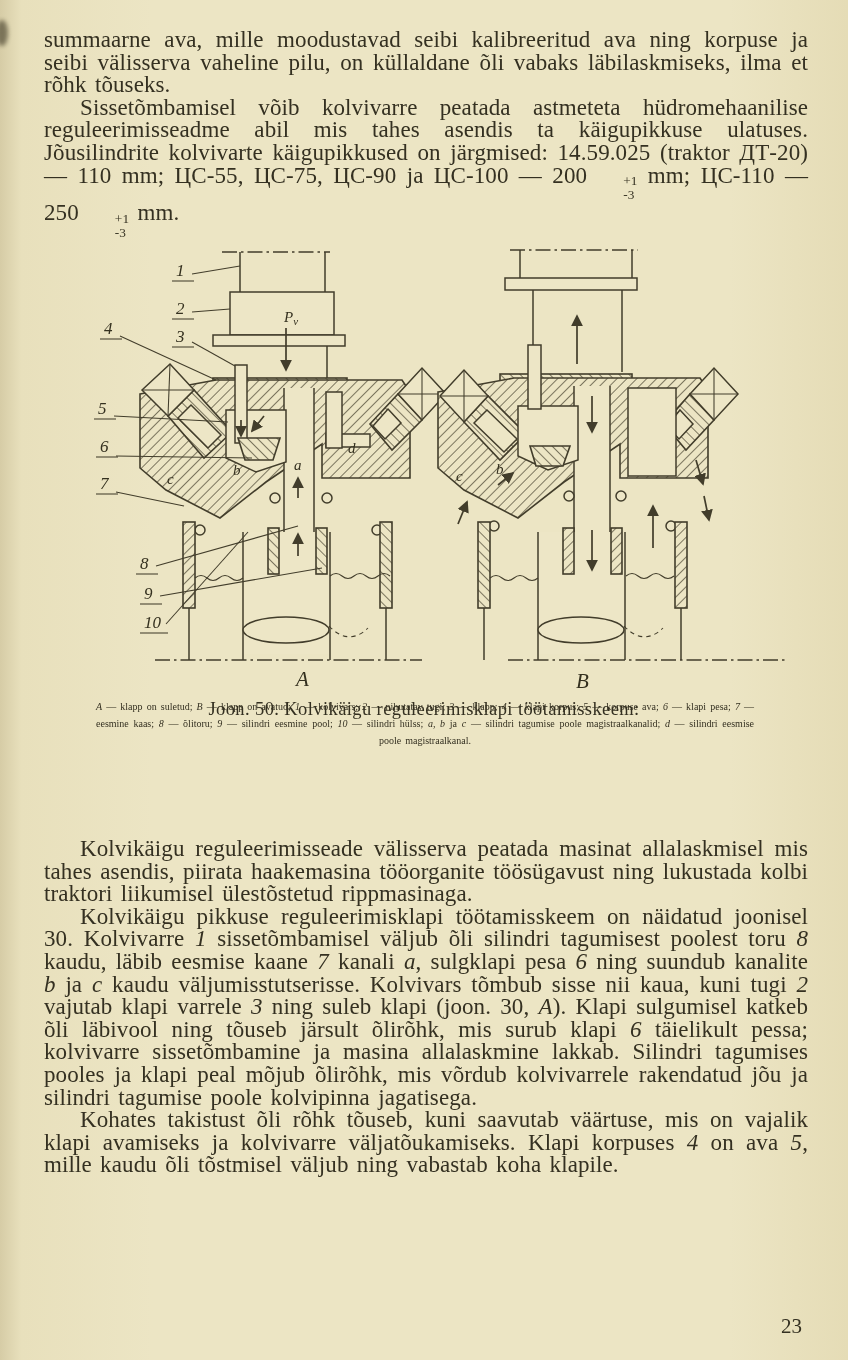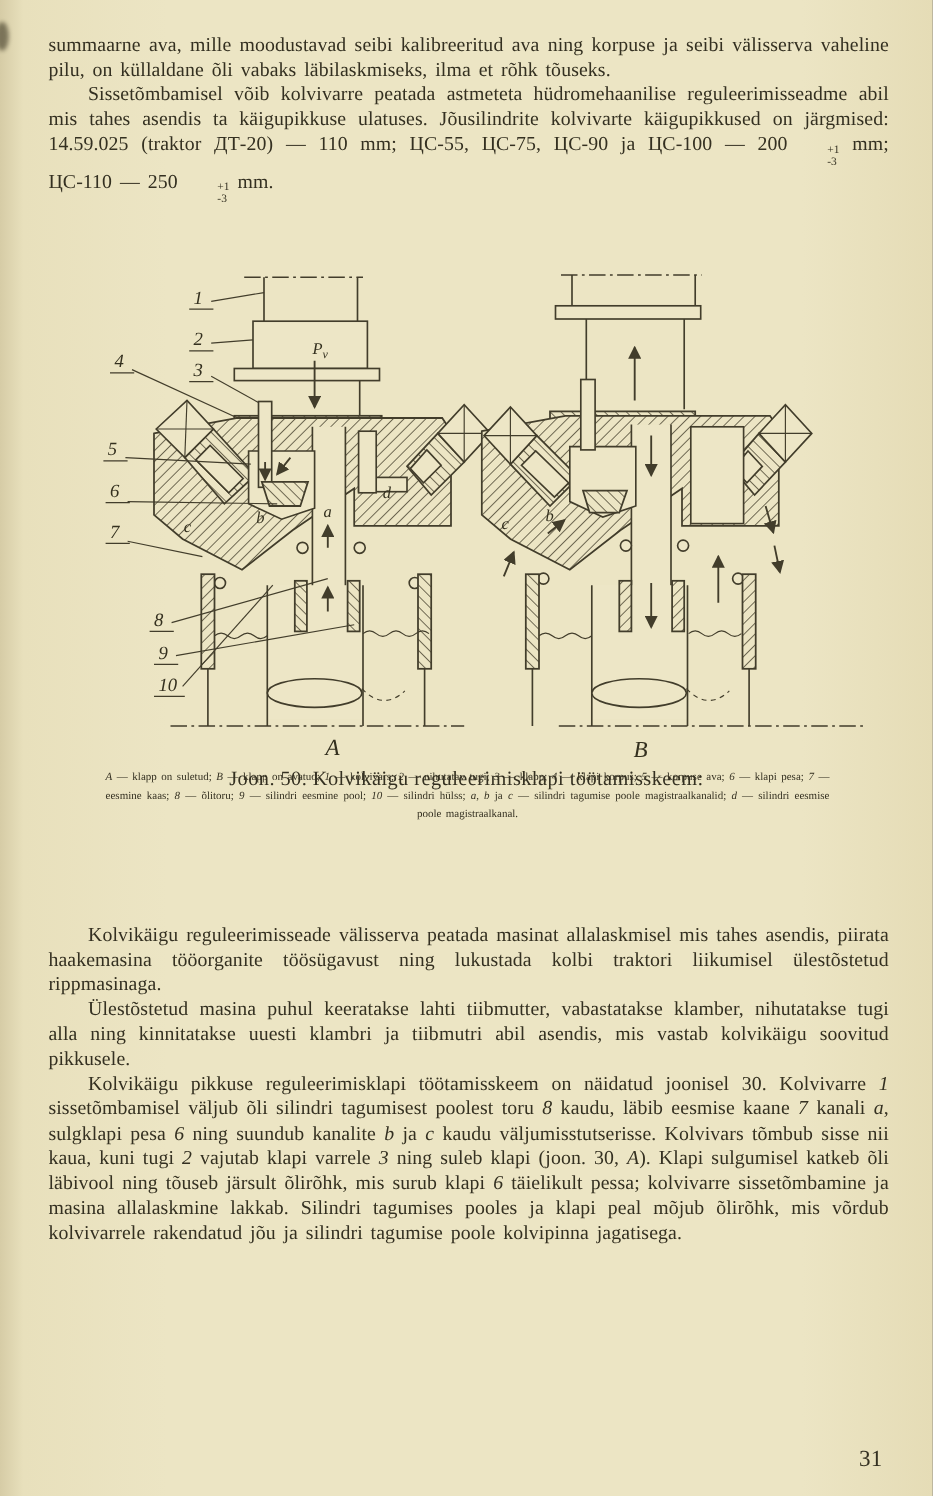--- a/index.html
+++ b/index.html
@@ -3,21 +3,21 @@
 <meta charset="utf-8">
 <style>
   html,body{margin:0;padding:0;background:#777;}
   .page{
     position:relative;width:848px;height:1360px;overflow:hidden;
     background:linear-gradient(90deg,#d6cca6 0%,#e8e0bc 2.5%,#ece5c4 18%,#ece5c4 86%,#e5dcb6 100%);
     font-family:"Liberation Serif","DejaVu Serif",serif;color:#343021;
   }
   .smudge{position:absolute;left:-4px;top:20px;width:12px;height:26px;background:#4a442f;border-radius:50%;filter:blur(2px);opacity:.65;}
   .tblock{position:absolute;left:44px;width:764px;}
-  .tblock p{margin:0;text-align:justify;font-size:18px;line-height:22.6px;word-spacing:2.5px;letter-spacing:.1px;}
+  .tblock p{margin:0;text-align:justify;font-size:23px;line-height:22.6px;word-spacing:2.5px;letter-spacing:.1px;}
   .tblock p.ind{text-indent:36px;}
   #intro{top:29px;}
   #body2{top:838px;}
   .figcap{position:absolute;top:699px;left:0;width:100%;text-align:center;font-size:18.5px;letter-spacing:.4px;margin:0;}
   .legend{position:absolute;top:698px;left:96px;width:658px;margin:0;font-size:10px;line-height:17px;text-align:justify;text-align-last:center;word-spacing:1.5px;}
   .pagenum{position:absolute;top:1314px;right:46px;font-size:21px;}
   .tol{display:inline-flex;flex-direction:column;font-size:.58em;line-height:1.05;vertical-align:-.22em;text-align:left;}
   .tol span{display:block;}
   svg.fig{position:absolute;left:70px;top:232px;}
   
@@ -236,18 +236,18 @@
       <line class="thin" x1="70" y1="401" x2="98" y2="401"></line>
       <line class="thin" x1="96" y1="392" x2="178" y2="300"></line>
     </g>
   </svg>
 
   <p class="figcap">Joon. 50. Kolvikäigu reguleerimisklapi töötamisskeem:</p>
   <p class="legend"><i>A</i> — klapp on suletud; <i>B</i> — klapp on avatud; <i>1</i> — kolvivars; <i>2</i> — nihutatav tugi; <i>3</i> — klapp; <i>4</i> — klapi korpus; <i>5</i> — korpuse ava; <i>6</i> — klapi pesa; <i>7</i> — eesmine kaas; <i>8</i> — õlitoru; <i>9</i> — silindri eesmine pool; <i>10</i> — silindri hülss; <i>a</i>, <i>b</i> ja <i>c</i> — silindri tagumise poole magistraalkanalid; <i>d</i> — silindri eesmise poole magistraalkanal.</p>
 
   <div id="body2" class="tblock">
     <p class="ind">Kolvikäigu reguleerimisseade välisserva peatada masinat allalaskmisel mis tahes asendis, piirata haakemasina tööorganite töösügavust ning lukustada kolbi traktori liikumisel ülestõstetud rippmasinaga.</p>
-    <p class="ind">Ülestõstetud masina puhul keeratakse lahti tiibmutter, vabastatakse klamber, nihutatakse tugi alla ning kinnitatakse uuesti klambri ja tiibmutri abil asendis, mis vastab kolvikäigu soovitud pikkusele.</p>
     <p class="ind">Kolvikäigu pikkuse reguleerimisklapi töötamisskeem on näidatud joonisel 30. Kolvivarre <i>1</i> sissetõmbamisel väljub õli silindri tagumisest poolest toru <i>8</i> kaudu, läbib eesmise kaane <i>7</i> kanali <i>a</i>, sulgklapi pesa <i>6</i> ning suundub kanalite <i>b</i> ja <i>c</i> kaudu väljumisstutserisse. Kolvivars tõmbub sisse nii kaua, kuni tugi <i>2</i> vajutab klapi varrele <i>3</i> ning suleb klapi (joon. 30, <i>A</i>). Klapi sulgumisel katkeb õli läbivool ning tõuseb järsult õlirõhk, mis surub klapi <i>6</i> täielikult pessa; kolvivarre sissetõmbamine ja masina allalaskmine lakkab. Silindri tagumises pooles ja klapi peal mõjub õlirõhk, mis võrdub kolvivarrele rakendatud jõu ja silindri tagumise poole kolvipinna jagatisega.</p>
+    <p class="ind">Kohates takistust õli rõhk tõuseb, kuni saavutab väärtuse, mis on vajalik klapi avamiseks ja kolvivarre väljatõukamiseks. Klapi korpuses <i>4</i> on ava <i>5</i>, mille kaudu õli tõstmisel väljub ning vabastab koha klapile.</p>
   </div>
 
-  <div class="pagenum">31</div>
+  <div class="pagenum">23</div>
 </div>
 
 </body></html>

